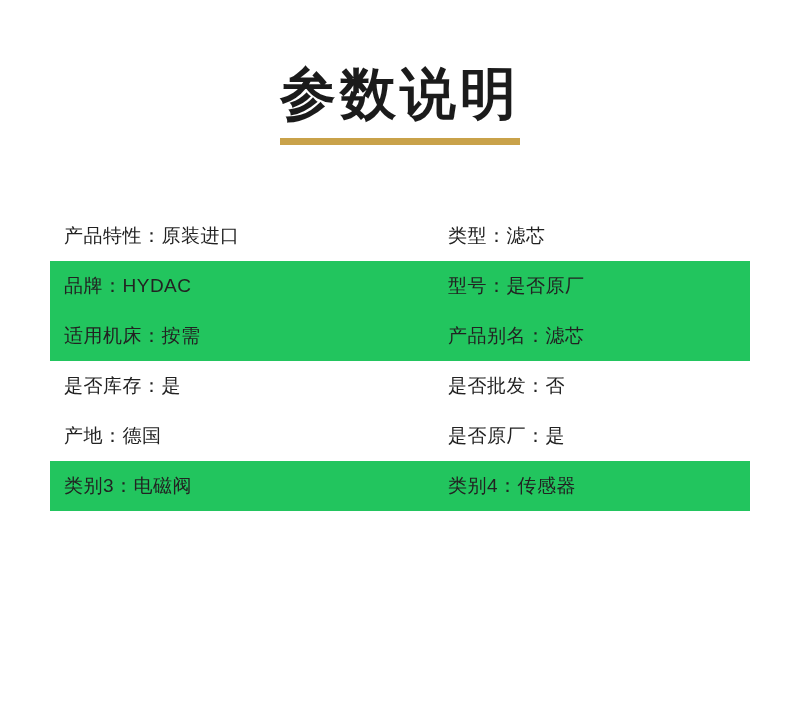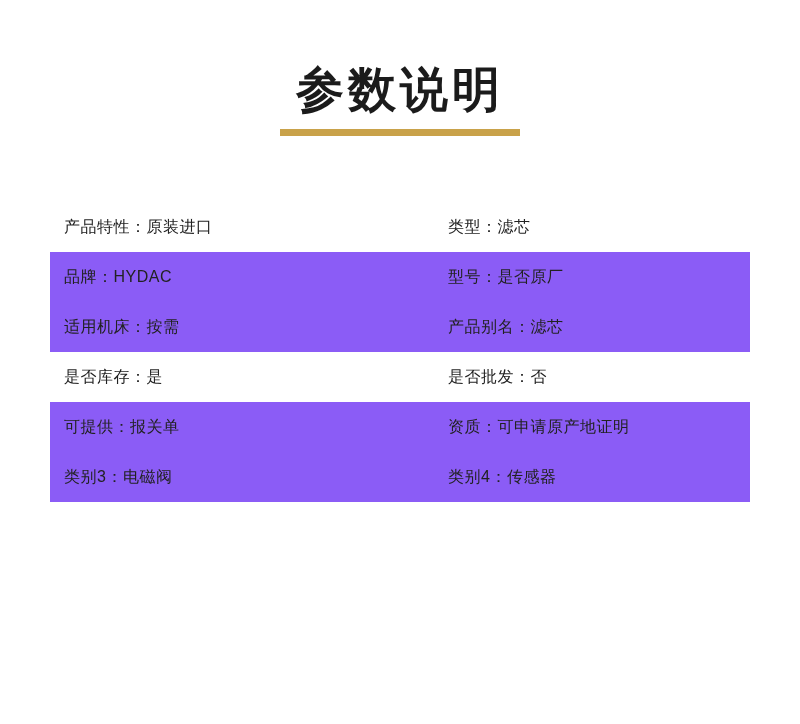--- a/index.html
+++ b/index.html
@@ -20,21 +20,21 @@
     height: 724px;
     box-sizing: border-box;
   }
   .title-wrap {
     text-align: center;
     padding-top: 62px;
   }
   .title {
     display: inline-block;
     position: relative;
-    font-size: 48px;
+    font-size: 56px;
     font-weight: bold;
     letter-spacing: 4px;
     color: #1b1b1b;
     line-height: 1.15;
     padding: 0 6px 10px 6px;
   }
   .title-underline {
     width: 240px;
     height: 7px;
     background: #c9a24a;
@@ -43,35 +43,35 @@
   .spec-table {
     margin-top: 66px;
     width: 700px;
     margin-left: auto;
     margin-right: auto;
     border-collapse: collapse;
     table-layout: fixed;
   }
   .spec-row td {
     height: 50px;
-    font-size: 16px;
+    font-size: 19px;
     color: #222222;
     padding: 0 0 0 14px;
     vertical-align: middle;
     white-space: nowrap;
     letter-spacing: 0.5px;
   }
   .spec-row td.col-right {
     padding-left: 48px;
   }
   .spec-row.odd {
     background: #ffffff;
   }
   .spec-row.even {
-    background: #8b5cf6;
+    background: #22c55e;
   }
   .label {
     color: #222222;
   }
   .value {
     color: #222222;
   }
 </style>
 </head>
 <body>
@@ -110,26 +110,26 @@
         </td>
       </tr>
       <tr class="spec-row odd">
         <td>
           <span class="label">是否库存：</span><span class="value">是</span>
         </td>
         <td class="col-right">
           <span class="label">是否批发：</span><span class="value">否</span>
         </td>
       </tr>
-      <tr class="spec-row even">
+      <tr class="spec-row odd">
         <td>
-          <span class="label">可提供：</span><span class="value">报关单</span>
+          <span class="label">产地：</span><span class="value">德国</span>
         </td>
         <td class="col-right">
-          <span class="label">资质：</span><span class="value">可申请原产地证明</span>
+          <span class="label">是否原厂：</span><span class="value">是</span>
         </td>
       </tr>
       <tr class="spec-row even">
         <td>
           <span class="label">类别3：</span><span class="value">电磁阀</span>
         </td>
         <td class="col-right">
           <span class="label">类别4：</span><span class="value">传感器</span>
         </td>
       </tr>

